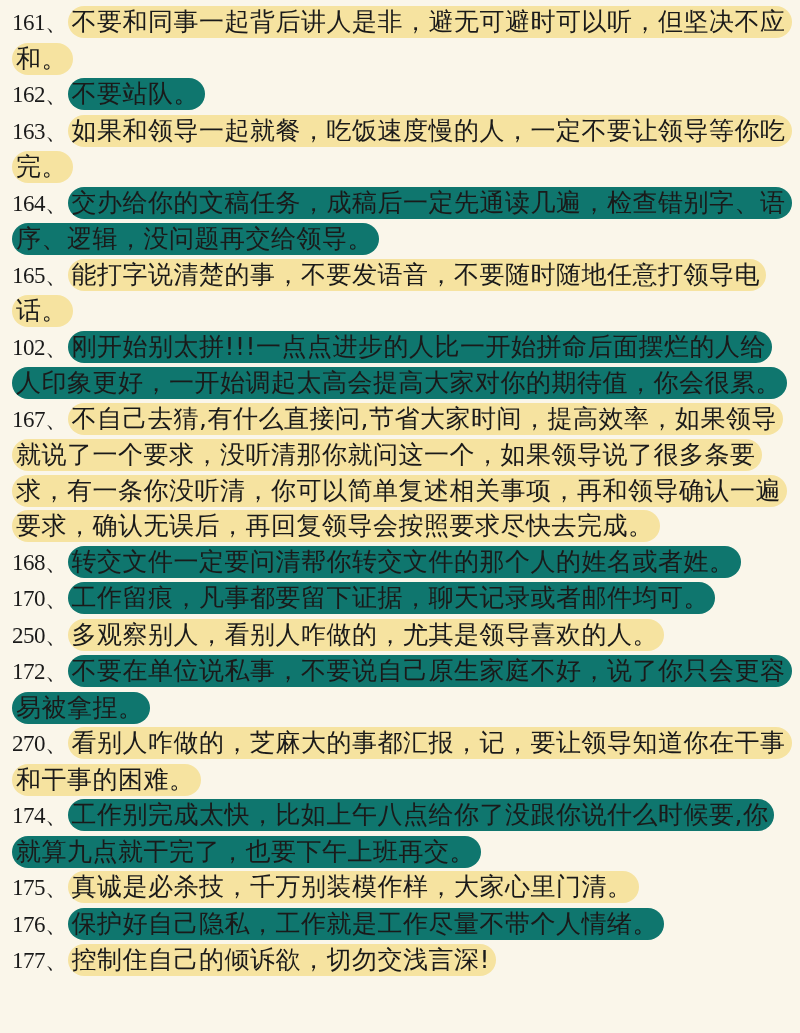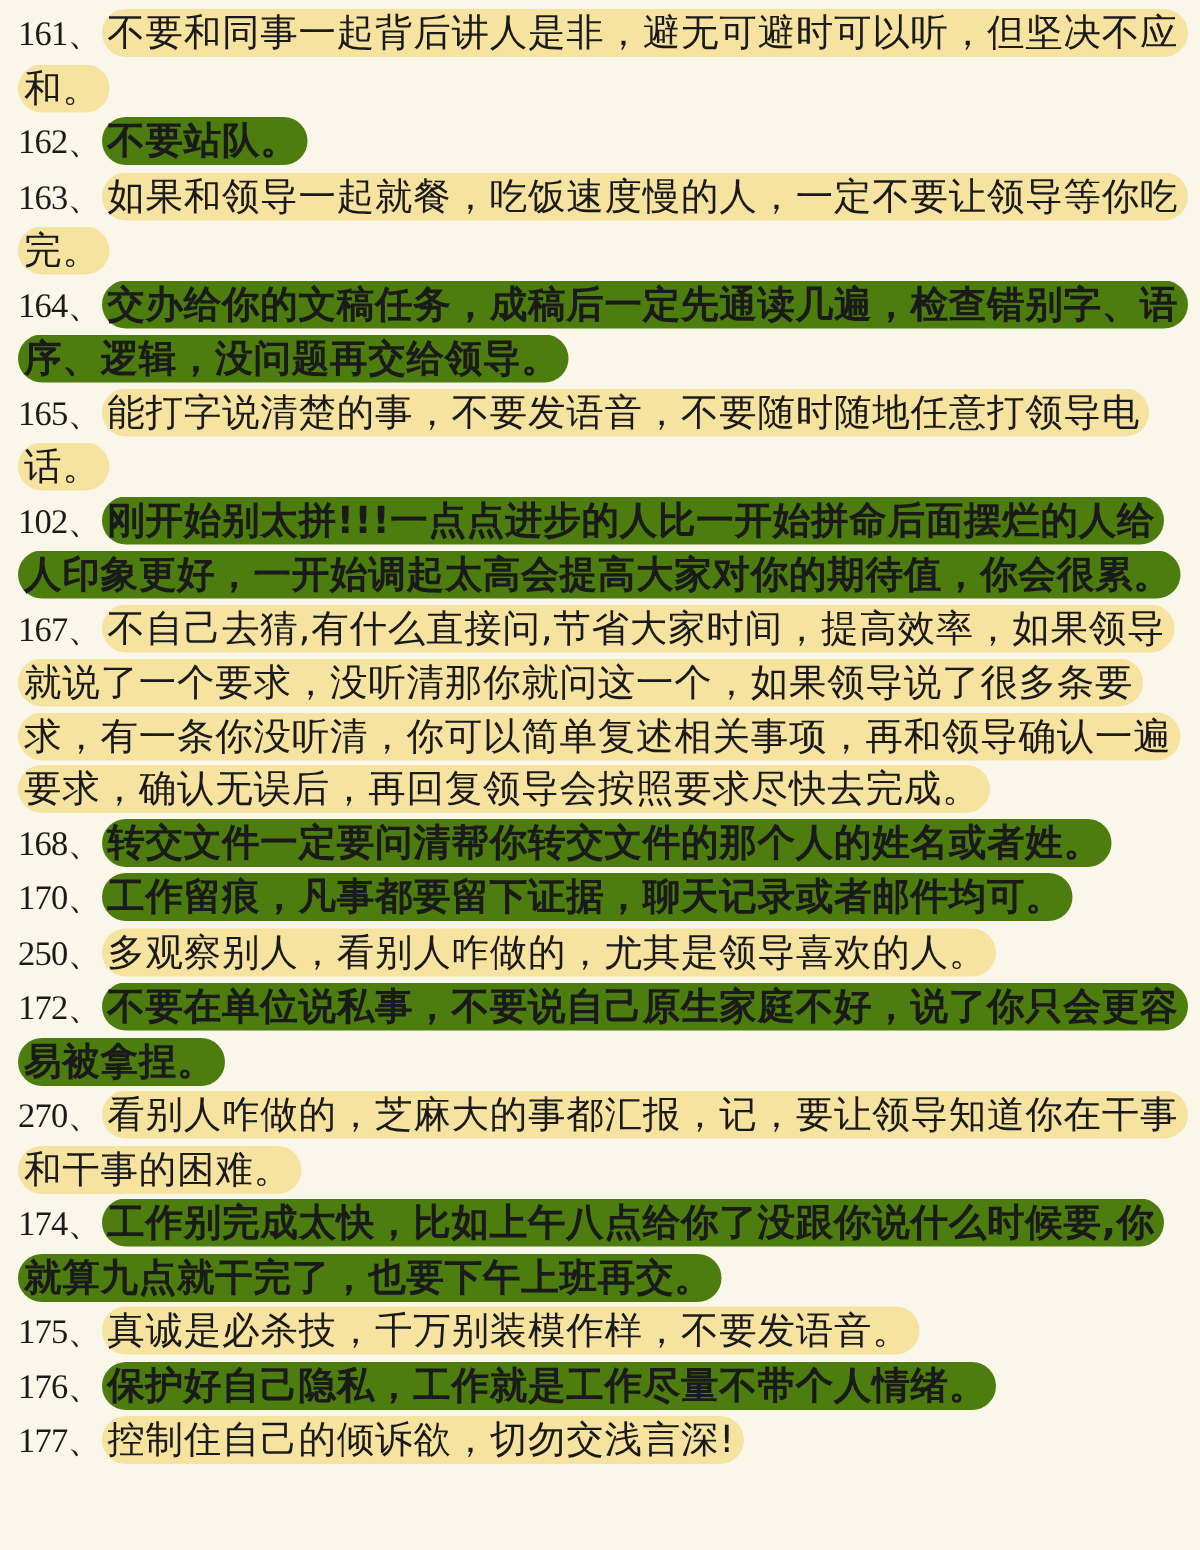--- a/index.html
+++ b/index.html
@@ -12,35 +12,35 @@
   .doc { padding: 4px 10px 0 12px; }
   .item { font-size: 25px; line-height: 35.5px; letter-spacing: 0.5px; }
   .num { font-family: "Liberation Serif", "DejaVu Serif", serif; font-size: 23px; letter-spacing: -0.5px; }
   .hl {
     border-radius: 16px;
     padding: 1px 6px 2px 4px;
     -webkit-box-decoration-break: clone;
     box-decoration-break: clone;
   }
   .hl.yellow { background: #f6e3a0; }
-  .hl.green { background: #4d7c0f; font-weight: bold; }
+  .hl.green { background: #0f766e; }
 </style>
 </head>
 <body>
 
 <div class="doc">
   <div class="item"><span class="num">161、</span><span class="hl yellow">不要和同事一起背后讲人是非，避无可避时可以听，但坚决不应和。</span></div>
   <div class="item"><span class="num">162、</span><span class="hl green">不要站队。</span></div>
   <div class="item"><span class="num">163、</span><span class="hl yellow">如果和领导一起就餐，吃饭速度慢的人，一定不要让领导等你吃完。</span></div>
   <div class="item"><span class="num">164、</span><span class="hl green">交办给你的文稿任务，成稿后一定先通读几遍，检查错别字、语序、逻辑，没问题再交给领导。</span></div>
   <div class="item"><span class="num">165、</span><span class="hl yellow">能打字说清楚的事，不要发语音，不要随时随地任意打领导电话。</span></div>
   <div class="item"><span class="num">102、</span><span class="hl green">刚开始别太拼!!!一点点进步的人比一开始拼命后面摆烂的人给人印象更好，一开始调起太高会提高大家对你的期待值，你会很累。</span></div>
   <div class="item"><span class="num">167、</span><span class="hl yellow">不自己去猜,有什么直接问,节省大家时间，提高效率，如果领导就说了一个要求，没听清那你就问这一个，如果领导说了很多条要求，有一条你没听清，你可以简单复述相关事项，再和领导确认一遍要求，确认无误后，再回复领导会按照要求尽快去完成。</span></div>
   <div class="item"><span class="num">168、</span><span class="hl green">转交文件一定要问清帮你转交文件的那个人的姓名或者姓。</span></div>
   <div class="item"><span class="num">170、</span><span class="hl green">工作留痕，凡事都要留下证据，聊天记录或者邮件均可。</span></div>
   <div class="item"><span class="num">250、</span><span class="hl yellow">多观察别人，看别人咋做的，尤其是领导喜欢的人。</span></div>
   <div class="item"><span class="num">172、</span><span class="hl green">不要在单位说私事，不要说自己原生家庭不好，说了你只会更容易被拿捏。</span></div>
   <div class="item"><span class="num">270、</span><span class="hl yellow">看别人咋做的，芝麻大的事都汇报，记，要让领导知道你在干事和干事的困难。</span></div>
   <div class="item"><span class="num">174、</span><span class="hl green">工作别完成太快，比如上午八点给你了没跟你说什么时候要,你就算九点就干完了，也要下午上班再交。</span></div>
-  <div class="item"><span class="num">175、</span><span class="hl yellow">真诚是必杀技，千万别装模作样，不要发语音。</span></div>
+  <div class="item"><span class="num">175、</span><span class="hl yellow">真诚是必杀技，千万别装模作样，大家心里门清。</span></div>
   <div class="item"><span class="num">176、</span><span class="hl green">保护好自己隐私，工作就是工作尽量不带个人情绪。</span></div>
   <div class="item"><span class="num">177、</span><span class="hl yellow">控制住自己的倾诉欲，切勿交浅言深!</span></div>
 </div>
 
 </body></html>

